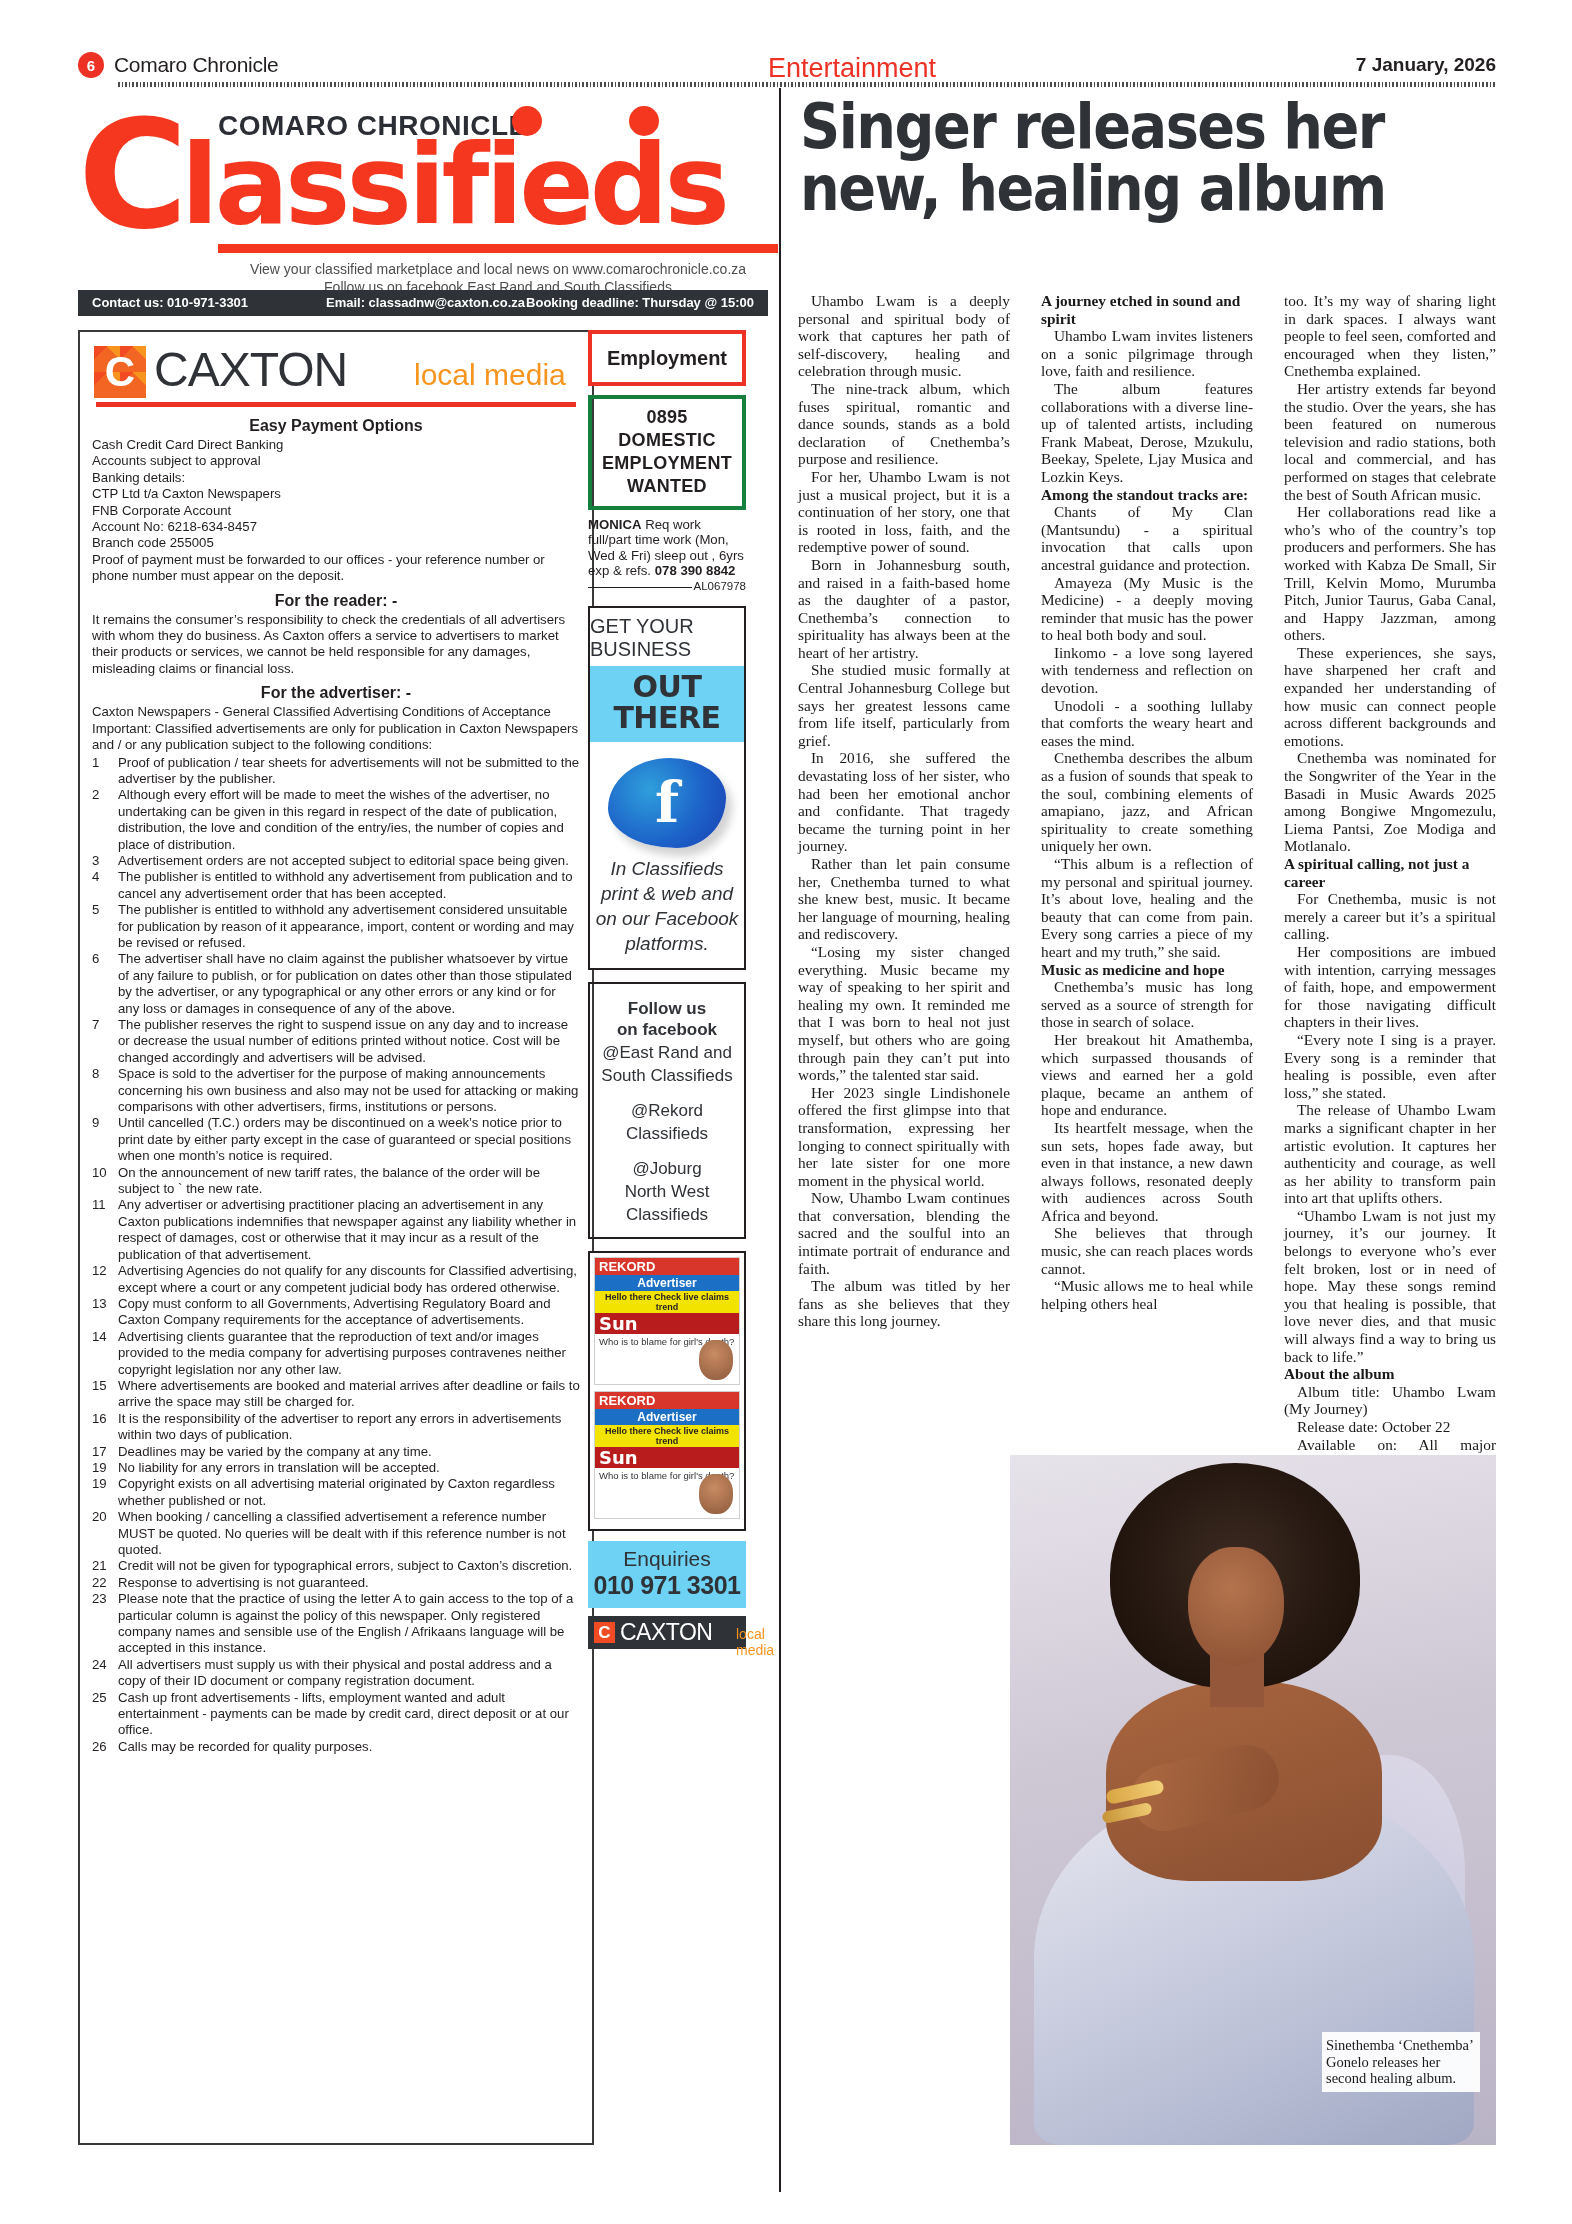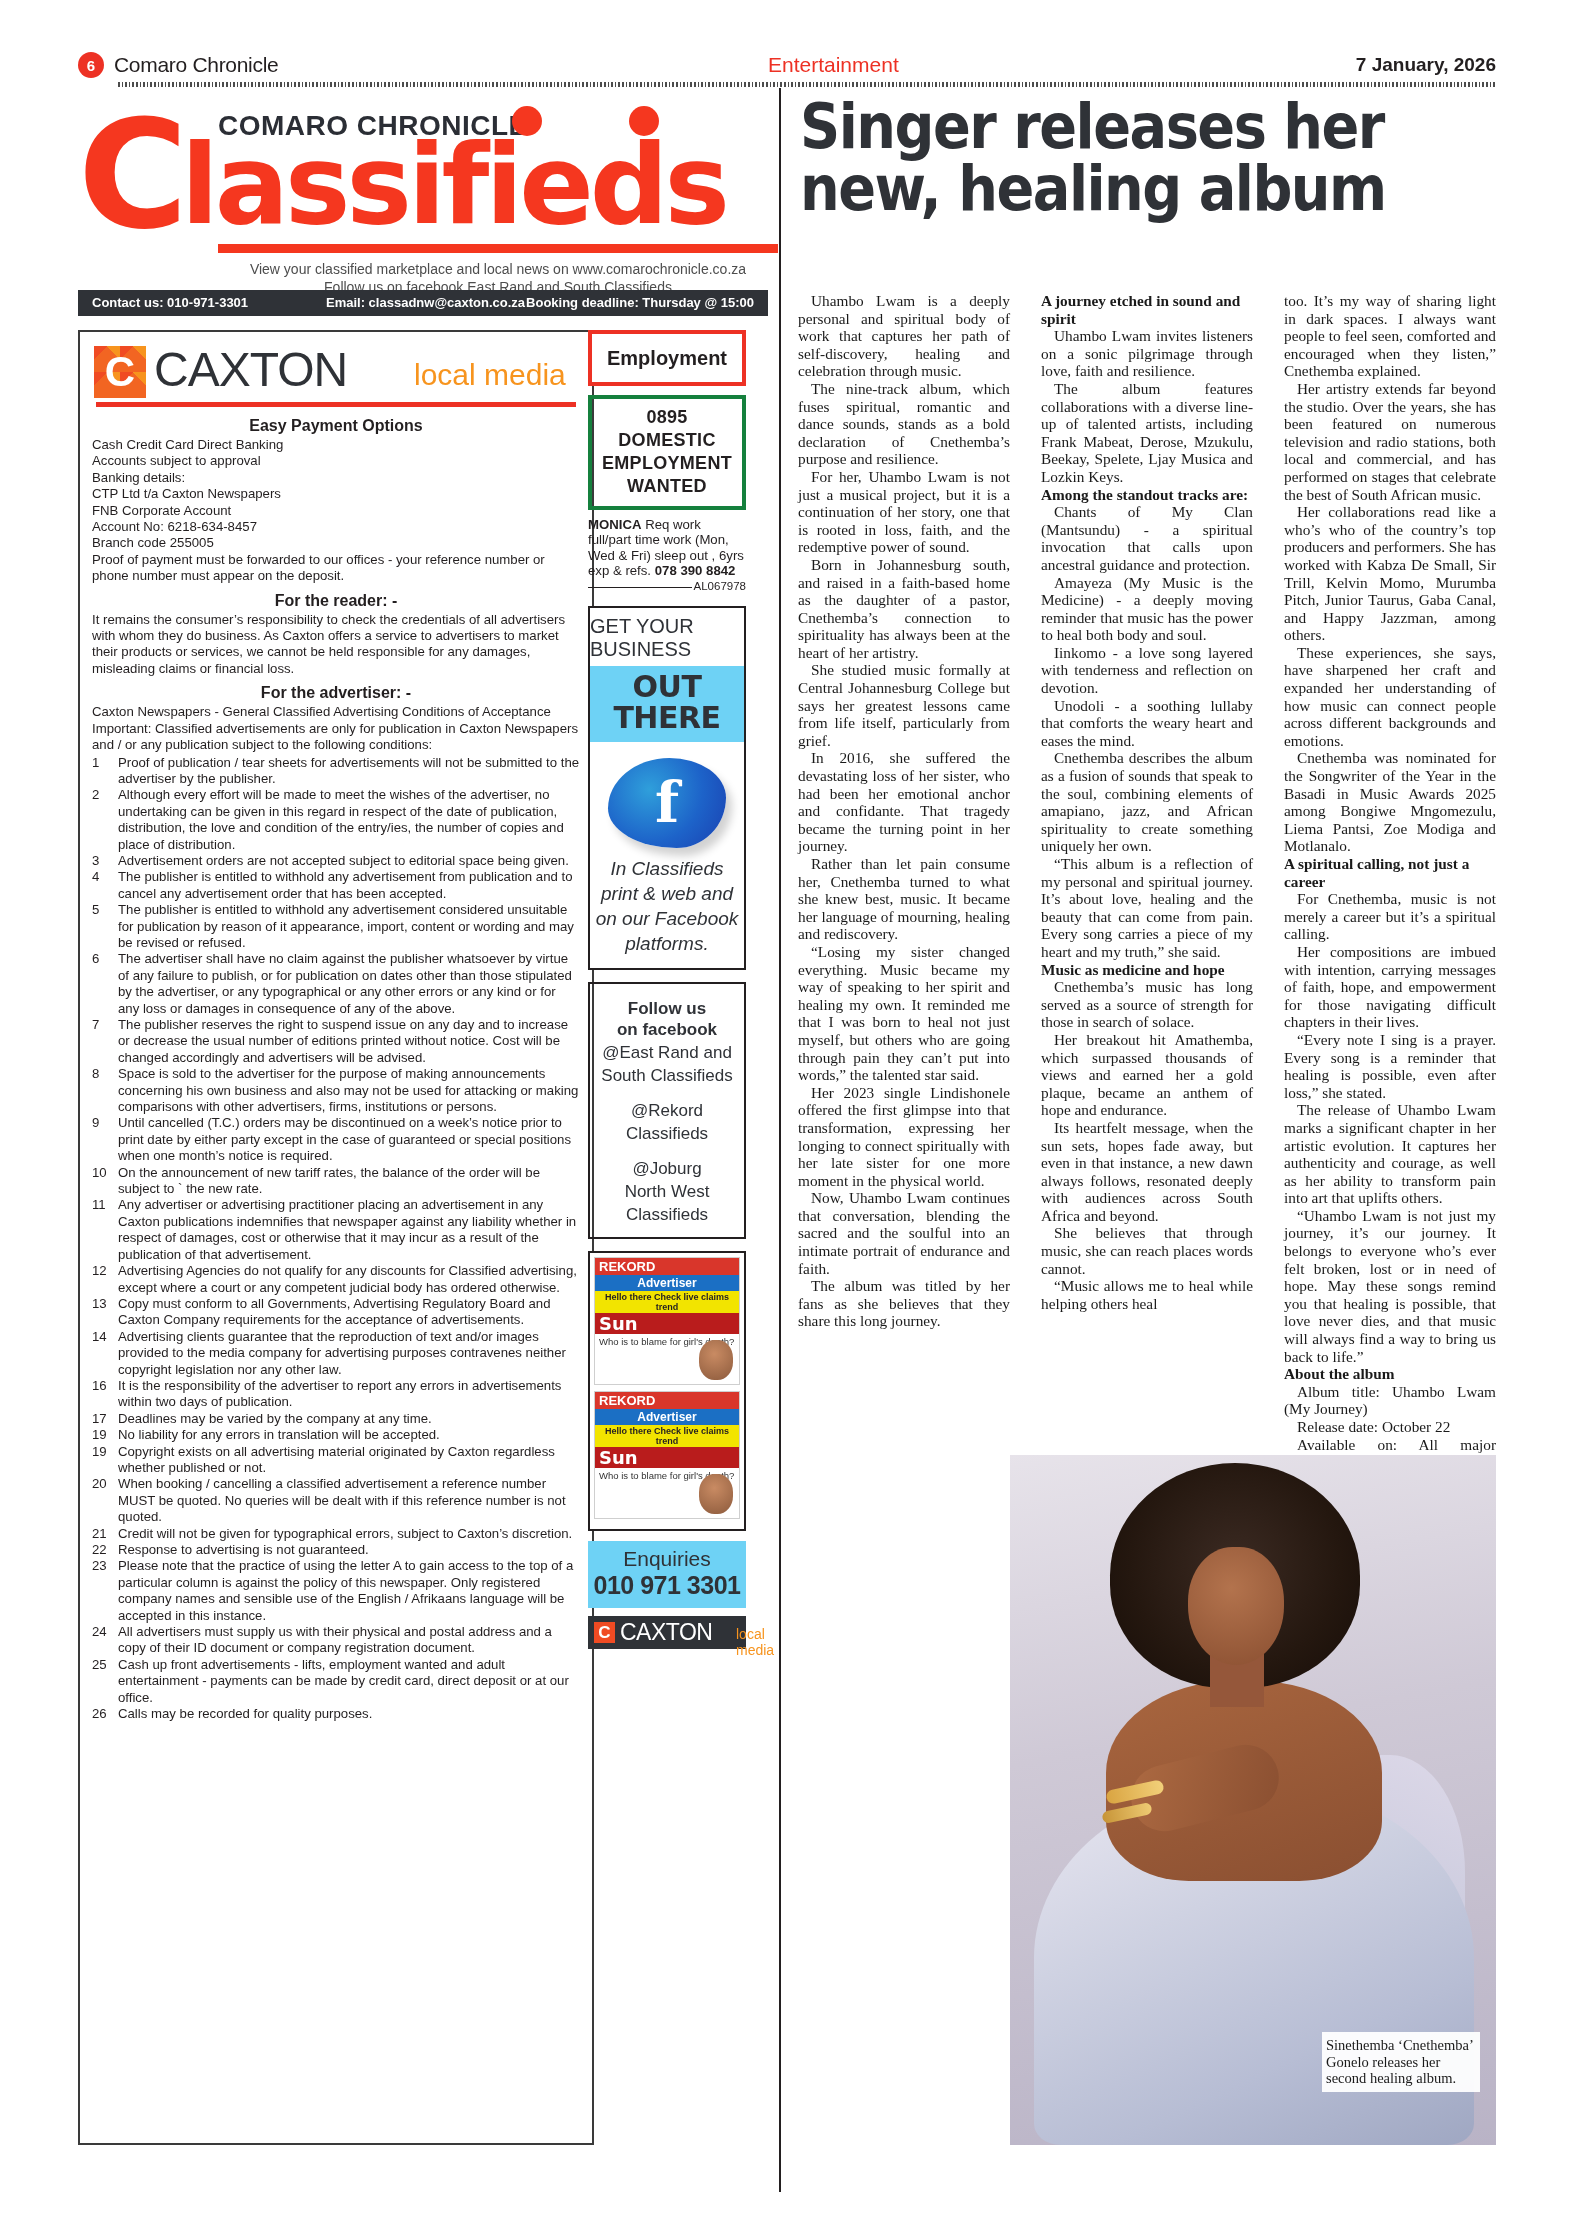--- a/index.html
+++ b/index.html
@@ -24,21 +24,21 @@
     display: flex; align-items: center; justify-content: center;
     font-family: "Liberation Sans", sans-serif;
   }
   .pub-name {
     position: absolute; left: 36px; top: 1px;
     font-size: 21px; letter-spacing: -0.3px; color: #231f20;
     font-family: "Liberation Sans", sans-serif;
   }
   .section-name {
     position: absolute; left: 690px; top: 1px;
-    font-size: 21px; color: #ed3124;
+    font-size: 27px; color: #ed3124;
     font-family: "Liberation Sans", sans-serif;
   }
   .issue-date {
     position: absolute; right: 0; top: 2px;
     font-size: 19px; font-weight: bold; color: #231f20;
     font-family: "Liberation Sans", sans-serif;
   }
   .rule-dotted {
     position: absolute; left: 40px; top: 30px; width: 1378px; height: 5px;
     background-image: repeating-linear-gradient(to right,#4c4c4c 0 1.6px, #ffffff 1.6px 3.6px);
@@ -384,20 +384,24 @@
         </div>
         <div class="tc-li">
           <span class="num">13</span>
           <span class="txt">Copy must conform to all Governments, Advertising Regulatory Board and Caxton Company requirements for the acceptance of advertisements.</span>
         </div>
         <div class="tc-li">
           <span class="num">14</span>
           <span class="txt">Advertising clients guarantee that the reproduction of text and/or images provided to the media company for advertising purposes contravenes neither copyright legislation nor any other law.</span>
         </div>
         <div class="tc-li">
+          <span class="num">15</span>
+          <span class="txt">Where advertisements are booked and material arrives after deadline or fails to arrive the space may still be charged for.</span>
+        </div>
+        <div class="tc-li">
           <span class="num">16</span>
           <span class="txt">It is the responsibility of the advertiser to report any errors in advertisements within two days of publication.</span>
         </div>
         <div class="tc-li">
           <span class="num">17</span>
           <span class="txt">Deadlines may be varied by the company at any time.</span>
         </div>
         <div class="tc-li">
           <span class="num">19</span>
           <span class="txt">No liability for any errors in translation will be accepted.</span>

